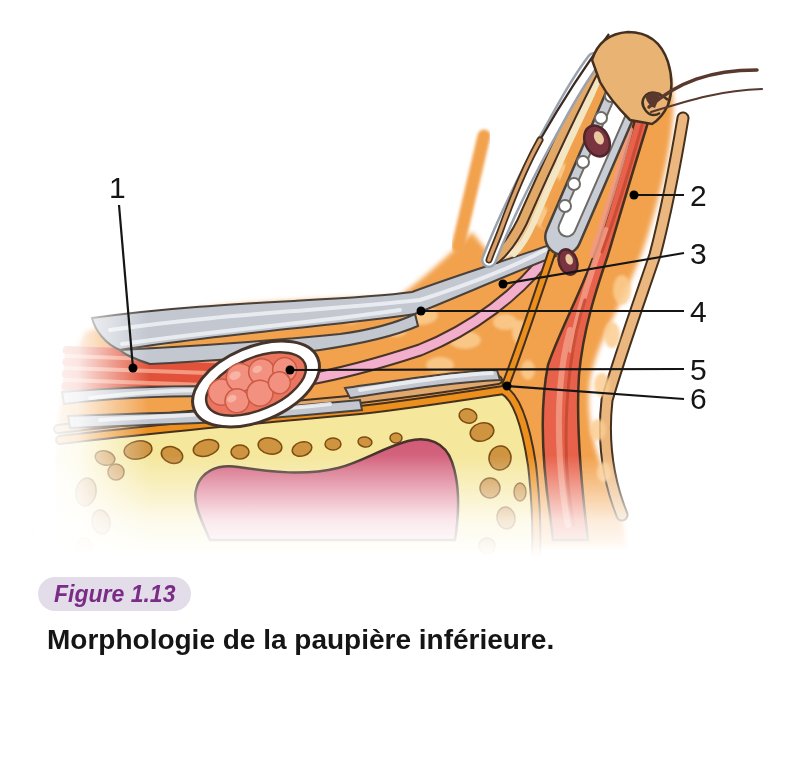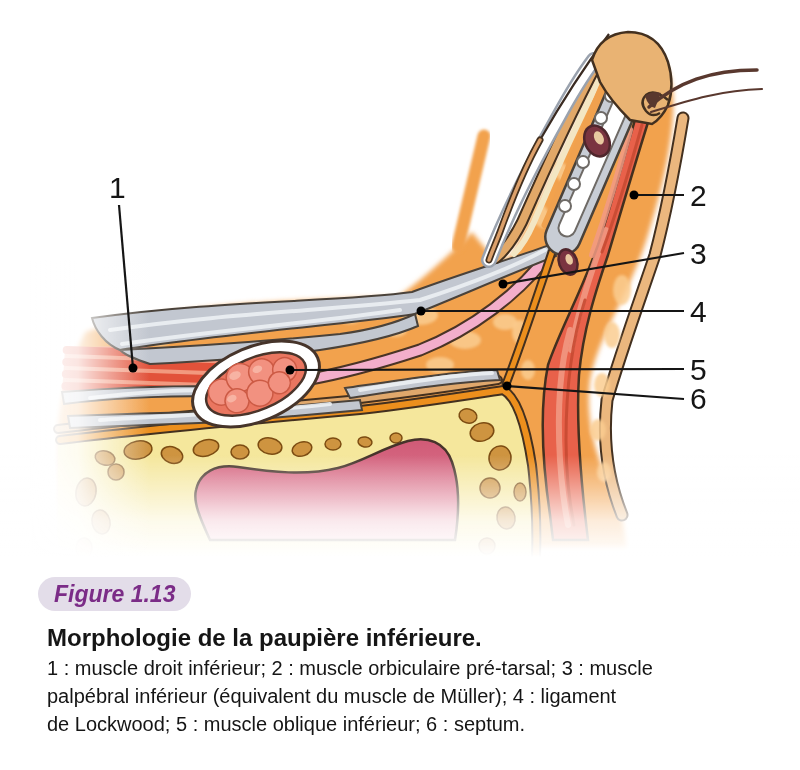--- a/index.html
+++ b/index.html
@@ -8,21 +8,21 @@
     --fascia-gray:#C2C7D0; --skin-tan:#EBB77E; --palpebral-pink:#F3AECB; --periosteum-orange:#EC8F1D;
     --outline-dark:#43301F; --text-black:#151515;
   }
   html,body{margin:0;padding:0;background:#fff;}
   .page{position:relative;width:800px;height:770px;background:#fff;overflow:hidden;
         font-family:"Liberation Sans",sans-serif;color:var(--text-black);}
   .art{position:absolute;left:0;top:0;}
   .fig-badge{position:absolute;left:38px;top:577px;height:34px;padding:0 16px;
              background:var(--badge-bg);border-radius:17px;display:flex;align-items:center;
              color:var(--accent-purple);font-size:23px;font-weight:bold;letter-spacing:0px;font-style:italic;}
-  .fig-title{position:absolute;left:47px;top:624px;font-size:24px;font-weight:bold;}
+  .fig-title{position:absolute;left:47px;top:624px;font-size:28px;font-weight:bold;}
   .fig-legend{position:absolute;left:47px;top:654px;width:730px;font-size:20px;line-height:28px;}
   .fig-legend span{display:block;}
   .lbl{font-family:"Liberation Sans",sans-serif;font-size:30px;fill:var(--text-black);}
   .fill-fat{fill:var(--fat-orange);} .fill-bone{fill:var(--bone-yellow);}
   .fill-gray{fill:var(--fascia-gray);stroke:#4A423A;stroke-width:2;}
   .hl{stroke:#ECEFF3;stroke-width:4;fill:none;opacity:.9;stroke-linecap:round;}
   .leader{stroke:var(--text-black);stroke-width:2.2;fill:none;}
   .blob{fill:var(--fat-light);opacity:.85;}
   .trab{fill:var(--trabecula-brown);stroke:#7C4C12;stroke-width:1.5;}
 </style>
@@ -278,19 +278,14 @@
     <text class="lbl" x="690" y="206">2</text>
     <text class="lbl" x="690" y="264">3</text>
     <text class="lbl" x="690" y="322">4</text>
     <text class="lbl" x="690" y="380">5</text>
     <text class="lbl" x="690" y="409">6</text>
   </g>
 </svg>
 
 <div class="fig-badge">Figure 1.13</div>
 <div class="fig-title">Morphologie de la paupière inférieure.</div>
-<div class="fig-legend">
-  <span>1 : muscle droit inférieur; 2 : muscle orbiculaire pré-tarsal; 3 : muscle</span>
-  <span>palpébral inférieur (équivalent du muscle de Müller); 4 : ligament</span>
-  <span>de Lockwood; 5 : muscle oblique inférieur; 6 : septum.</span>
+
 </div>
 
-</div>
-
 </body></html>

